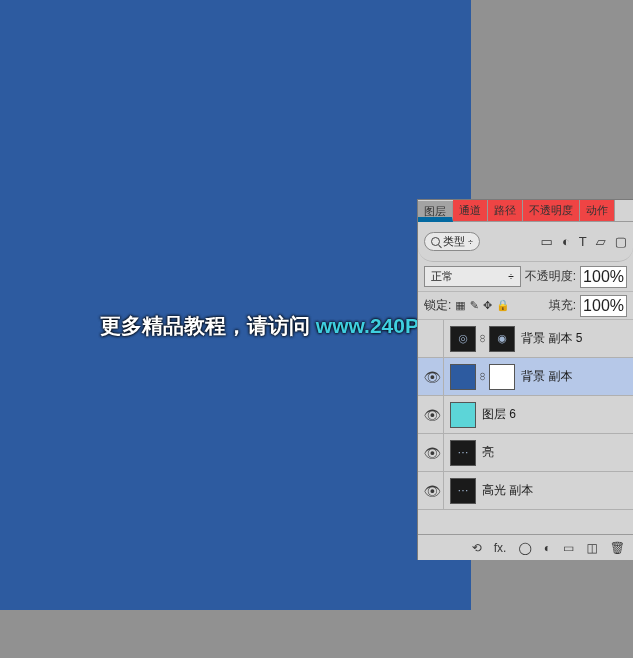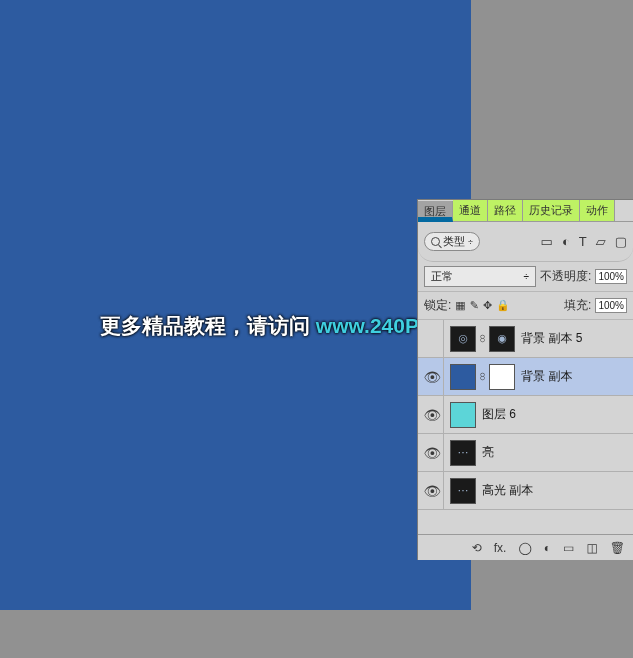--- a/index.html
+++ b/index.html
@@ -4,39 +4,39 @@
 <style>
   * { box-sizing: border-box; margin: 0; padding: 0; font-family: "Microsoft YaHei", Arial, sans-serif; }
   body { width: 633px; height: 658px; background: #919191; position: relative; overflow: hidden; }
   .canvas { position: absolute; left: 0; top: 0; width: 471px; height: 610px; background: #2d5ba0; }
   .overlay-text { position: absolute; left: 100px; top: 312px; white-space: nowrap; }
   .overlay-text .t1 { color: #fff; font-size: 21px; font-weight: bold; text-shadow: 0 0 3px #000, 0 0 3px #000; }
   .overlay-text .t2 { color: #3fcfe0; font-size: 21px; font-weight: bold; text-shadow: 0 0 3px #000, 0 0 3px #000; }
 
   .panel { position: absolute; right: 0; top: 199px; width: 216px; height: 361px; background: #d4d4d4; border-left: 1px solid #7a7a7a; border-top: 1px solid #7a7a7a; font-size: 11px; color: #222; }
   .tabs { display: flex; border-bottom: 1px solid #9a9a9a; height: 22px; }
-  .tab { padding: 3px 6px 0; border-right: 1px solid #9a9a9a; background: #bef264; cursor: default; font-size: 11px; color: #333; }
+  .tab { padding: 3px 6px 0; border-right: 1px solid #9a9a9a; background: #ef4444; cursor: default; font-size: 11px; color: #333; }
   .tab.active { background: #a3a3a3; border-bottom: 5px solid #0369a1; position: relative; top: 1px; }
 
   .row { display: flex; align-items: center; padding: 4px 6px; gap: 4px; border-bottom: 1px solid #b8b8b8; }
   .row:last-child { border-bottom: none; }
 
   .filter { height: 40px; border-radius: 15px; }
   .filter-select { display: flex; align-items: center; background: #e9e9e9; border: 1px solid #8a8a8a; border-radius: 12px; padding: 1px 6px; gap: 3px; font-size: 11px; min-width: 0; }
   .filter-select .lens { width: 9px; height: 9px; border: 1.2px solid #444; border-radius: 50%; position: relative; }
   .filter-select .lens::after { content:""; position: absolute; width: 4px; height: 1.2px; background: #444; bottom: -2px; right: -3px; transform: rotate(45deg); }
   .filter-select .arr { font-size: 9px; color: #222; }
   .icon-row { margin-left: auto; display: flex; gap: 9px; color: #3a3a3a; font-size: 13px; align-items: center; }
   .icon-row span { cursor: default; }
 
   .blend { height: 30px; }
   .blend-select { flex: 1; display: flex; align-items: center; justify-content: space-between; background: #e9e9e9; border: 1px solid #8a8a8a; padding: 2px 6px; font-size: 11px; text-align: center; }
   .blend-select .arr { font-size: 10px; }
   .lbl { color: #333; font-size: 12px; }
-  .pct-box { display: inline-flex; align-items: center; background: #fff; border: 1px solid #8a8a8a; padding: 1px 2px; font-size: 10px; }
+  .pct-box { display: inline-flex; align-items: center; background: #fff; border: 1px solid #8a8a8a; padding: 1px 2px; font-size: 16px; }
 
   .lock { height: 28px; font-size: 11px; }
   .lock span.ico { font-size: 11px; color: #3a3a3a; }
 
   .layers { height: 210px; overflow: hidden; background: #d4d4d4; }
   .layer { display: flex; align-items: center; height: 38px; border-bottom: 1px solid #b0b0b0; padding: 0 4px; gap: 6px; }
   .layer.sel { background: #b6c8e8; }
   .eye { width: 22px; text-align: center; color: #3a3a3a; font-size: 14px; cursor: default; border-right: 1px solid #b0b0b0; height: 100%; display: flex; align-items: center; justify-content: center; }
   .thumbs { display: flex; align-items: center; gap: 3px; }
   .thumb { width: 26px; height: 26px; border: 1px solid #555; background: #ddd; display: flex; align-items: center; justify-content: center; font-size: 14px; color: #666; }
@@ -60,21 +60,21 @@
 <div class="overlay-text">
   <span class="t1">更多精品教程，请访问 </span><span class="t2">www.240PS.com</span>
 </div>
 
 <div class="panel">
 
   <div class="tabs">
     <div class="tab active">图层</div>
     <div class="tab">通道</div>
     <div class="tab">路径</div>
-    <div class="tab">历史记录</div>
+    <div class="tab">不透明度</div>
     <div class="tab">动作</div>
   </div>
 
   <div class="row filter">
     <div class="filter-select">
       <span class="lens"></span>
       <span>类型</span>
       <span class="arr">÷</span>
     </div>
     <div class="icon-row">

